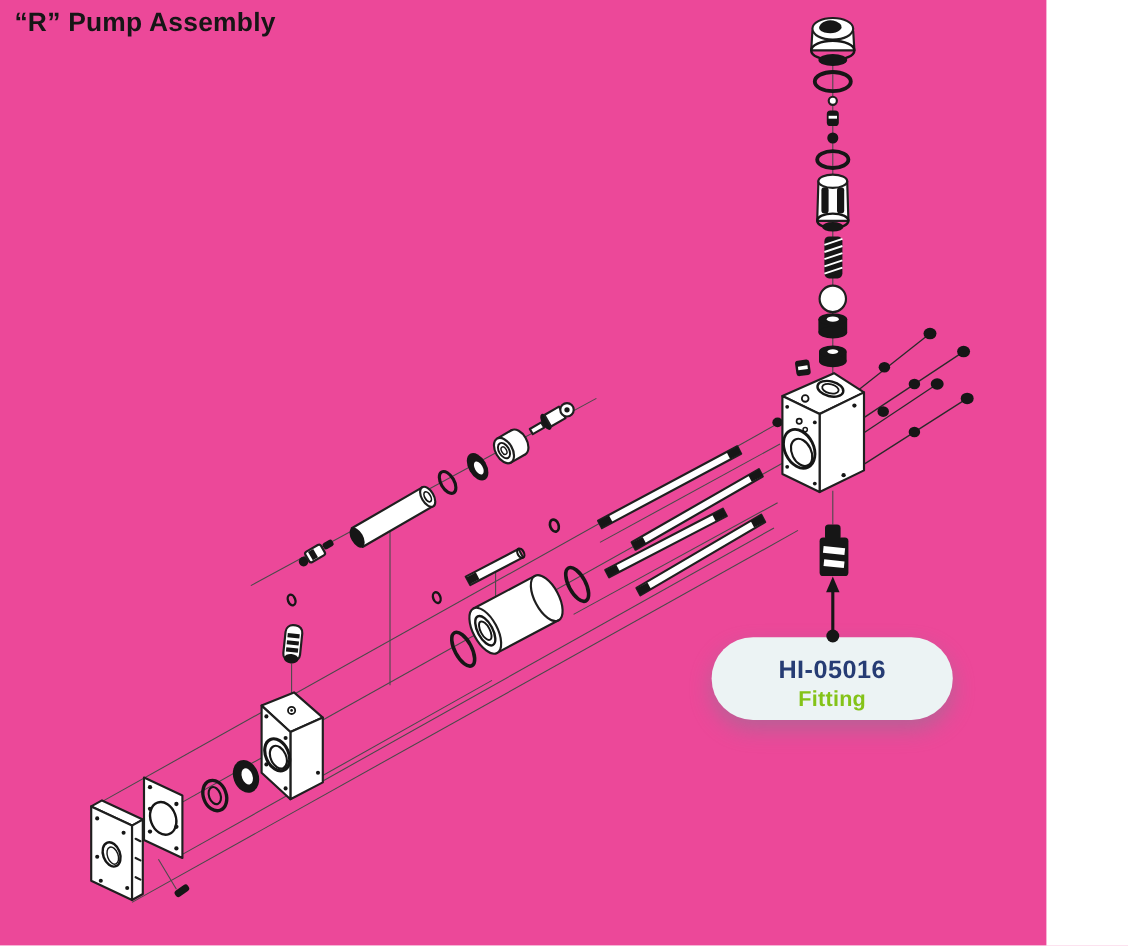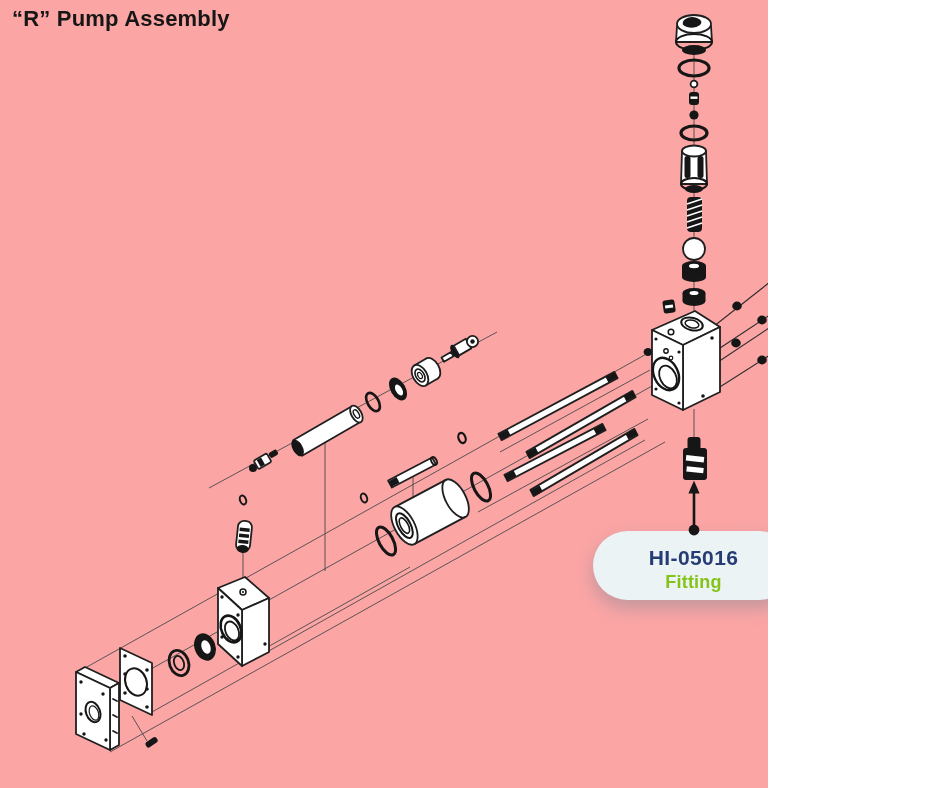--- a/index.html
+++ b/index.html
@@ -1,16 +1,16 @@
 <!DOCTYPE html>
 <html><head>
 <meta charset="utf-8">
 <style>
   html,body{margin:0;padding:0;background:#ffffff;}
-  .stage{position:relative;width:768px;height:788px;background:#fca5a5;overflow:hidden;
+  .stage{position:relative;width:872px;height:788px;background:#ec4899;overflow:hidden;
          font-family:"Liberation Sans", sans-serif;}
   .title{position:absolute;left:12px;top:6px;font-size:22px;font-weight:700;color:#161616;
          letter-spacing:.2px;}
   svg{position:absolute;left:0;top:0;}
   svg text{font-family:"Liberation Sans", sans-serif;}
   .ln{stroke:#1f1f1f;fill:none;stroke-width:1.8;stroke-linecap:round;stroke-linejoin:round;}
   .lnW{stroke:#1f1f1f;fill:#ffffff;stroke-width:1.8;stroke-linejoin:round;}
   .thin{stroke:#4a4a4a;fill:none;stroke-width:.9;}
   .stud{stroke:#2a2a2a;fill:none;stroke-width:1.1;}
   .dk{fill:#161616;stroke:none;}

